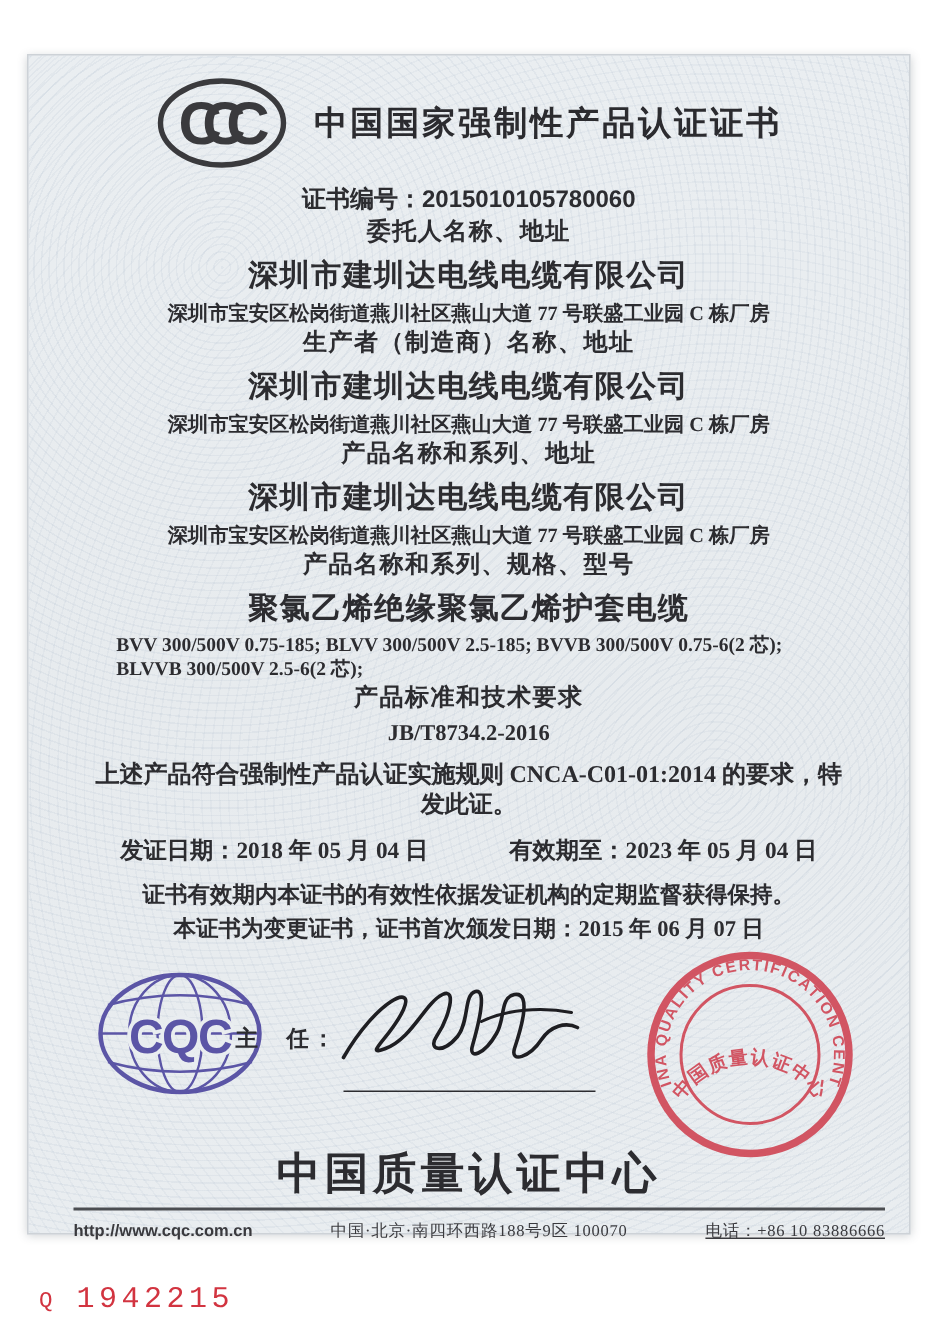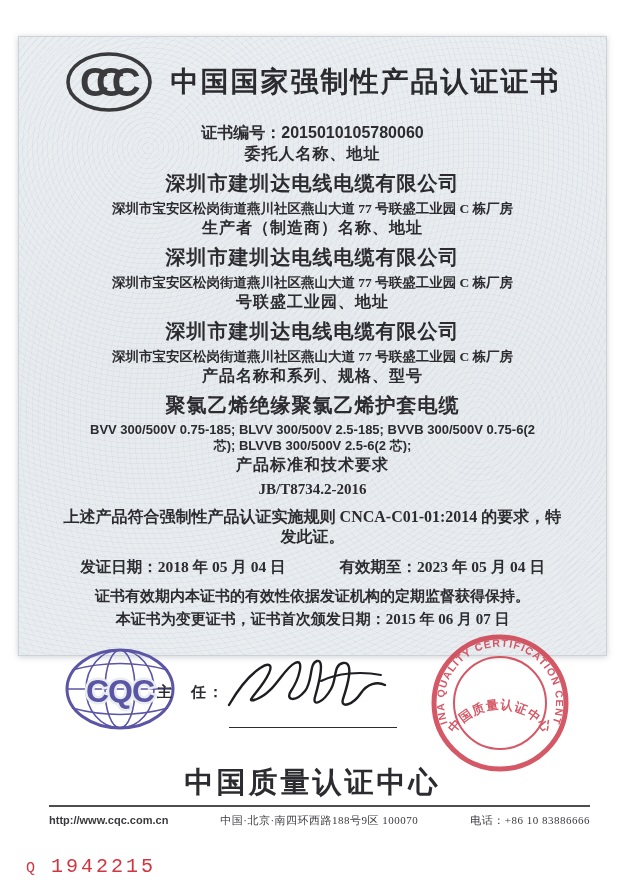--- a/index.html
+++ b/index.html
@@ -2,62 +2,62 @@
 <html><head>
 <meta charset="utf-8">
 <style>
   html,body{margin:0;padding:0;}
   body{
     width:620px;height:884px;overflow:hidden;background:#ffffff;
     font-family:"Liberation Serif","DejaVu Serif",serif;color:#2c2c30;
     position:relative;
   }
   .paper{
-    position:absolute;left:18px;top:36px;width:589px;height:620px;
+    position:absolute;left:18px;top:36px;width:589px;height:787px;
     background-color:#e9edf0;
     background-image:
       repeating-radial-gradient(circle at 22% 18%, rgba(140,160,185,0.10) 0 1px, transparent 1px 5px),
       repeating-radial-gradient(circle at 78% 62%, rgba(140,160,185,0.08) 0 1px, transparent 1px 6px),
       linear-gradient(180deg,#eaeef1 0%,#e7ebee 55%,#e9edf0 100%);
     border:1px solid #cdd2d7;
     box-shadow:0 1px 6px rgba(60,70,80,0.25);
     box-sizing:border-box;
   }
   .hdr{display:flex;align-items:center;justify-content:center;gap:18px;margin-top:14px;}
   .ccc-logo{flex:0 0 auto;}
-  .title{font-size:28px;font-weight:bold;letter-spacing:2px;margin:0;color:#2b2b2f;font-family:Liberation Mono, monospace;}
+  .title{font-size:22px;font-weight:bold;letter-spacing:2px;margin:0;color:#2b2b2f;font-family:Liberation Mono, monospace;}
   .certno{text-align:center;margin-top:10px;font-size:16px;font-weight:bold;}
   .num{font-family:"Liberation Sans","DejaVu Sans",sans-serif;}
   .sec-h{text-align:center;font-size:16px;font-weight:bold;letter-spacing:1px;}
   .sec-name{text-align:center;font-size:20px;font-weight:bold;margin-top:5px;letter-spacing:1px;}
   .sec-addr{text-align:center;font-size:13.5px;font-weight:bold;margin-top:3px;}
   .models{
-    text-align:center;font-size:13px;font-weight:bold;margin:3px auto 0;width:470px;
-    font-family:Liberation Sans, sans-serif;line-height:1.25;
+    font-size:13px;font-weight:bold;margin:3px auto 0;width:470px;
+    font-family:Liberation Serif, serif;line-height:1.25;
   }
   .standard{text-align:center;font-size:15px;font-weight:bold;margin-top:5px;}
   .statement{
     text-align:center;font-size:16px;font-weight:bold;margin:9px auto 0;width:500px;line-height:1.3;
   }
   .dates{display:flex;justify-content:center;gap:54px;margin-top:9px;font-size:15.5px;font-weight:bold;}
   .note1{text-align:center;font-size:15px;font-weight:bold;margin-top:9px;}
   .note2{text-align:center;font-size:15px;font-weight:bold;margin-top:4px;}
   .note3{text-align:center;font-size:13.5px;font-weight:bold;margin-top:4px;}
   .sign-row{position:relative;height:122px;margin-top:6px;}
   .cqc-logo{position:absolute;left:44px;top:12px;}
   .director{position:absolute;left:138px;top:48px;font-size:15px;font-weight:bold;letter-spacing:2px;}
   .signature{position:absolute;left:204px;top:16px;}
   .sig-line{position:absolute;left:210px;top:92px;width:168px;height:0;border-bottom:1.6px solid #2c2c30;}
   .stamp{position:absolute;left:410px;top:595px;width:142px;height:142px;opacity:0.88;z-index:5;}
   .org-name{position:absolute;left:0;right:0;top:726px;text-align:center;font-size:29px;font-weight:bold;letter-spacing:3px;}
   .foot-rule{position:absolute;left:30px;right:16px;top:768px;border-bottom:2px solid #4c4e52;}
   .foot-row{position:absolute;left:30px;right:16px;top:776px;display:flex;justify-content:space-between;align-items:baseline;font-size:11px;color:#3a3a3e;}
   .foot-web{font-family:"Liberation Sans","DejaVu Sans",sans-serif;font-weight:bold;}
   .foot-addr{letter-spacing:0.5px;text-align:right;}
-  .foot-phone{letter-spacing:0.5px;}
+  .foot-phone{letter-spacing:0.5px;text-decoration:underline;}
   .serial{position:absolute;left:26px;top:855px;display:flex;align-items:baseline;gap:16px;
     color:#d23440;font-family:"Liberation Mono","DejaVu Sans Mono",monospace;}
   .serial-prefix{font-size:15px;}
   .serial-num{font-size:20px;letter-spacing:3px;}
 </style>
 </head>
 <body>
 
 <div class="paper">
 
@@ -74,21 +74,21 @@
   </div>
 
   <div class="sec-h">委托人名称、地址</div>
   <div class="sec-name">深圳市建圳达电线电缆有限公司</div>
   <div class="sec-addr">深圳市宝安区松岗街道燕川社区燕山大道 77 号联盛工业园 C 栋厂房</div>
 
   <div class="sec-h">生产者（制造商）名称、地址</div>
   <div class="sec-name">深圳市建圳达电线电缆有限公司</div>
   <div class="sec-addr">深圳市宝安区松岗街道燕川社区燕山大道 77 号联盛工业园 C 栋厂房</div>
 
-  <div class="sec-h">号联盛工业园、地址</div>
+  <div class="sec-h">产品名称和系列、地址</div>
   <div class="sec-name">深圳市建圳达电线电缆有限公司</div>
   <div class="sec-addr">深圳市宝安区松岗街道燕川社区燕山大道 77 号联盛工业园 C 栋厂房</div>
 
   <div class="sec-h">产品名称和系列、规格、型号</div>
   <div class="sec-name">聚氯乙烯绝缘聚氯乙烯护套电缆</div>
   <div class="models">BVV 300/500V 0.75-185; BLVV 300/500V 2.5-185; BVVB 300/500V 0.75-6(2 芯); BLVVB 300/500V 2.5-6(2 芯);</div>
 
   <div class="sec-h">产品标准和技术要求</div>
   <div class="standard">JB/T8734.2-2016</div>
 

